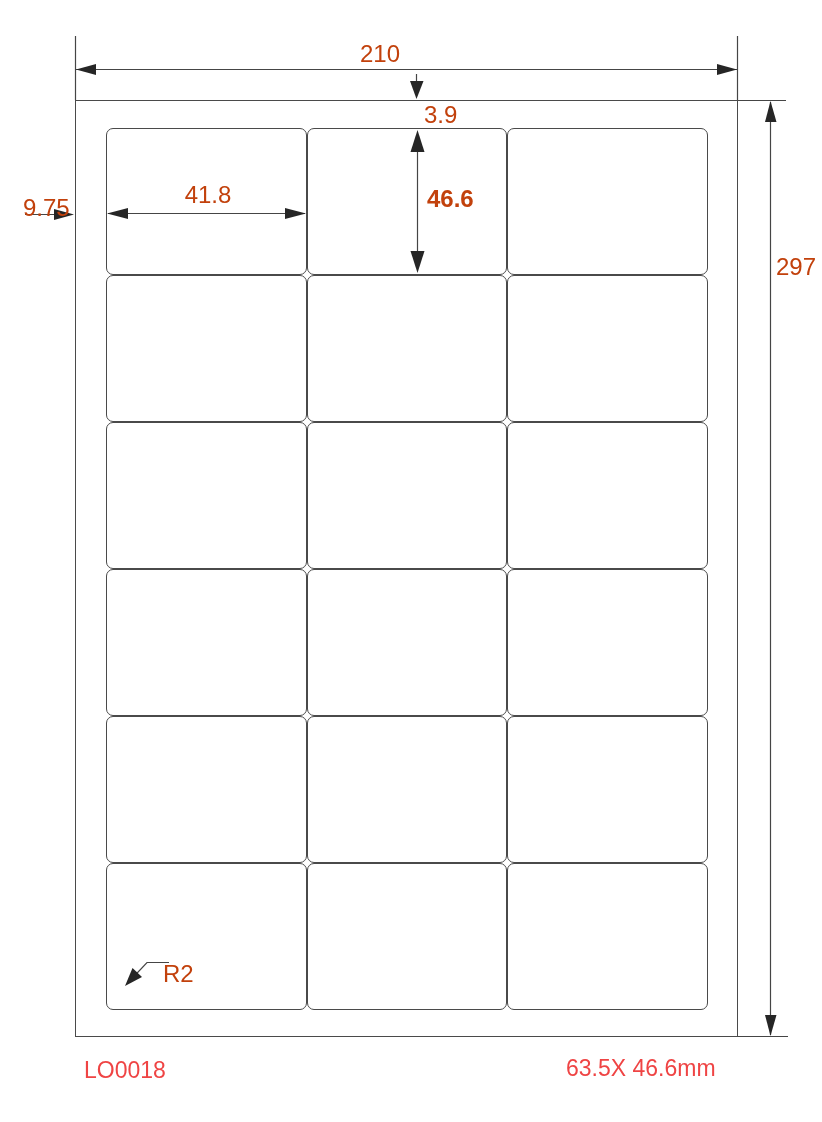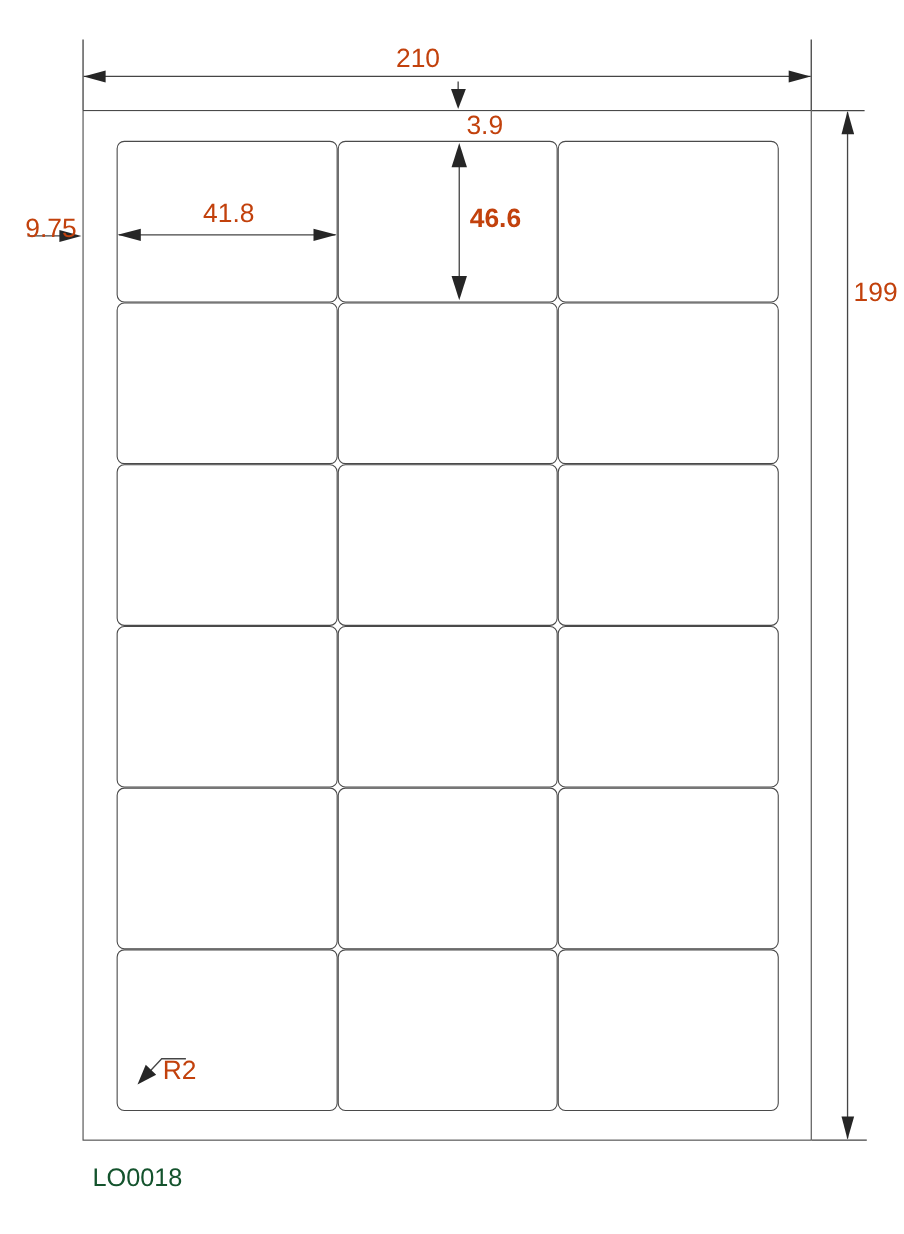--- a/index.html
+++ b/index.html
@@ -41,21 +41,21 @@
   .arrow   { fill: #262626; stroke: none; }
   .dimtext {
     position: absolute;
     color: #c2410c;
     font-size: 24px;
     line-height: 1.1;
     white-space: nowrap;
   }
   .footertext {
     position: absolute;
-    color: #14532d;
+    color: #ef4444;
     font-size: 23px;
     line-height: 1.1;
     white-space: nowrap;
   }
   .center80 { width: 84px; text-align: center; }
 </style>
 </head>
 <body>
 
 <div id="canvas">
@@ -127,18 +127,19 @@
       <polyline class="dimline" points="169,962.5 147,962.5 131,979.5"></polyline>
       <polygon class="arrow" points="125,986 132.5,968 142,977"></polygon>
     </g>
   </svg>
 
   <div class="dimtext center80" style="left:338px; top:41px;">210</div>
   <div class="dimtext" style="left:424px; top:102px;">3.9</div>
   <div class="dimtext center80" style="left:166px; top:182px;">41.8</div>
   <div class="dimtext" style="left:427px; top:186px;font-weight:bold;">46.6</div>
   <div class="dimtext" style="left:23px; top:181px;margin-top:14px;">9.75</div>
-  <div class="dimtext" style="left:776px; top:254px;">199</div>
-  <div class="dimtext" style="left:148px; top:961px;">R2</div>
+  <div class="dimtext" style="left:776px; top:254px;">297</div>
+  <div class="dimtext" style="left:163px; top:961px;">R2</div>
 
   <div class="footertext" style="left:84px; top:1058px;">LO0018</div>
+  <div class="footertext" style="left:566px; top:1056px;">63.5X 46.6mm</div>
 
 </div>
 
 </body></html>

